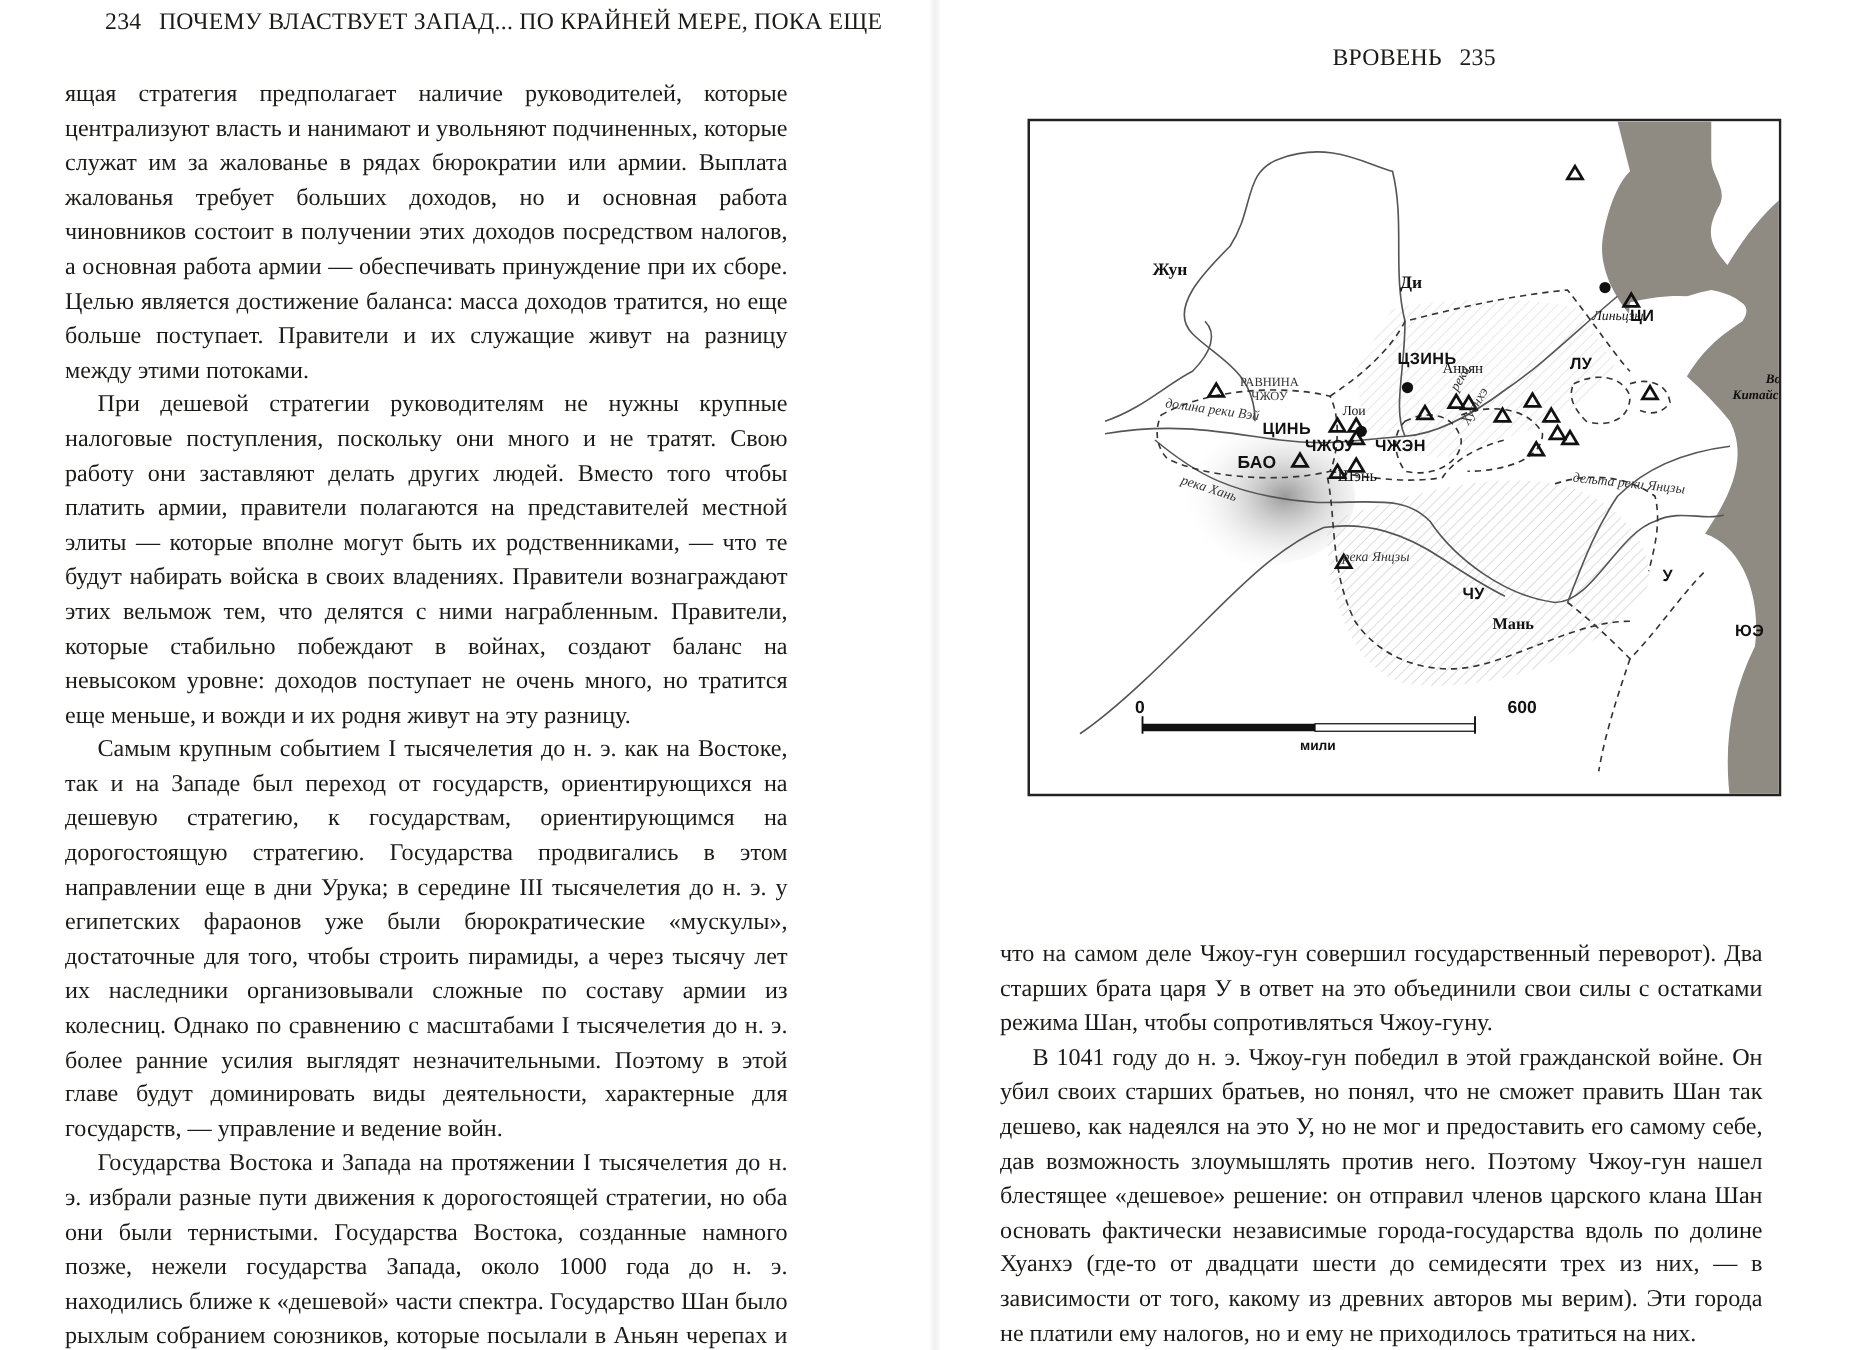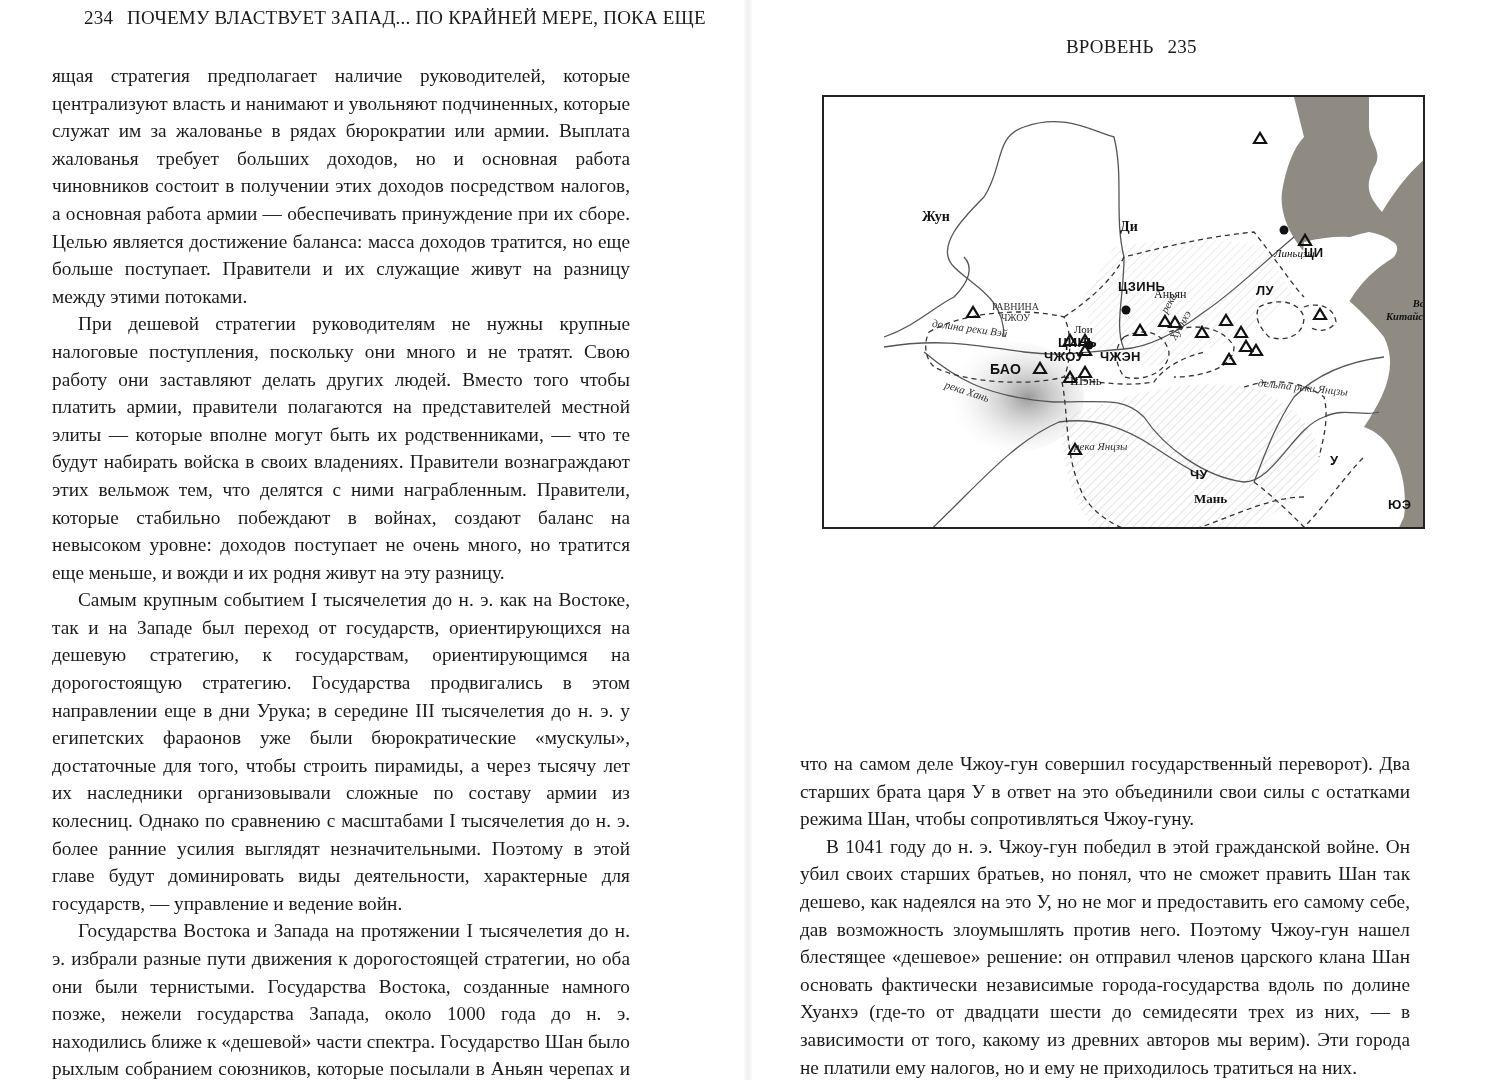--- a/index.html
+++ b/index.html
@@ -20,21 +20,21 @@
   .right .running-head { left:318px; top:36px; }
   .running-head .num { margin:0 14px 0 0; }
   .right .running-head .num { margin:0 0 0 14px; }
 
   .body-text { position:absolute; font-size:19.3px; line-height:27.6px; text-align:justify; }
   .left .body-text { left:52px; top:62px; width:578px; }
   .right .body-text { left:52px; top:750px; width:610px; }
   .body-text p { margin:0; text-indent:0; }
   .body-text p.indent { text-indent:26px; }
 
-  .figure { position:absolute; left:74px; top:95px; width:603px; height:434px;
+  .figure { position:absolute; left:74px; top:95px; width:603px; height:542px;
     border:2px solid #222; box-sizing:border-box; overflow:hidden; background:#fff; }
   .figure svg { position:absolute; left:0; top:0; }
   .map-label { position:absolute; white-space:nowrap; color:#111; }
   .ml-serif { font-family:"Liberation Serif",serif; font-size:14px; }
   .ml-bold { font-family:"Liberation Sans",sans-serif; font-weight:bold; font-size:13px; letter-spacing:0.3px; }
   .ml-italic { font-family:"Liberation Serif",serif; font-style:italic; font-size:11px; color:#333; }
   .ml-small { font-family:"Liberation Serif",serif; font-size:10px; color:#333; text-align:center; line-height:11px; }
   .ml-sea { font-family:"Liberation Serif",serif; font-style:italic; font-weight:bold; font-size:10.5px; line-height:13px; text-align:right; color:#111;margin-left:44px; }
   .scale-num { font-family:"Liberation Sans",sans-serif; font-weight:bold; font-size:14px; }
 
@@ -148,33 +148,33 @@
 
       <span class="map-label ml-serif" style="left:98px;top:112px;font-weight:bold;">Жун</span>
       <span class="map-label ml-serif" style="left:296px;top:122px;font-weight:bold;">Ди</span>
       <span class="map-label ml-bold" style="left:294px;top:182px;">ЦЗИНЬ</span>
       <span class="map-label ml-serif" style="left:330px;top:190px;font-size:12px;">Аньян</span>
       <span class="map-label ml-bold" style="left:480px;top:148px;">ЦИ</span>
       <span class="map-label ml-serif" style="left:450px;top:150px;font-size:11px;font-style:italic;">Линьцзы</span>
       <span class="map-label ml-bold" style="left:432px;top:186px;">ЛУ</span>
       <span class="map-label ml-small" style="left:168px;top:204px;"><span>РАВНИНА</span><br><span>ЧЖОУ</span></span>
       <span class="map-label ml-italic" style="left:108px;top:225px;transform:rotate(8deg);">долина реки Вэй</span>
-      <span class="map-label ml-bold" style="left:186px;top:238px;margin-left:48px;">ЦИНЬ</span>
+      <span class="map-label ml-bold" style="left:186px;top:238px;">ЦИНЬ</span>
       <span class="map-label ml-serif" style="left:250px;top:226px;font-size:11px;">Лои</span>
       <span class="map-label ml-bold" style="left:220px;top:252px;">ЧЖОУ</span>
       <span class="map-label ml-bold" style="left:276px;top:252px;">ЧЖЭН</span>
       <span class="map-label ml-italic" style="left:334px;top:200px;transform:rotate(-60deg);">река</span>
       <span class="map-label ml-italic" style="left:340px;top:222px;transform:rotate(-60deg);">Хуанхэ</span>
       <span class="map-label ml-sea" style="left:518px;top:200px;"><span>Восточно-</span><br><span>Китайское море</span></span>
       <span class="map-label ml-bold" style="left:166px;top:264px;font-size:14px;">БАО</span>
       <span class="map-label ml-italic" style="left:120px;top:288px;transform:rotate(18deg);">река Хань</span>
       <span class="map-label ml-serif" style="left:246px;top:276px;font-size:13px;">Шэнь</span>
       <span class="map-label ml-italic" style="left:434px;top:284px;transform:rotate(6deg);">дельта реки Янцзы</span>
       <span class="map-label ml-italic" style="left:250px;top:343px;">река Янцзы</span>
-      <span class="map-label ml-bold" style="left:346px;top:370px;margin-left:20px;">ЧУ</span>
+      <span class="map-label ml-bold" style="left:346px;top:370px;">ЧУ</span>
       <span class="map-label ml-bold" style="left:506px;top:356px;">У</span>
       <span class="map-label ml-serif" style="left:370px;top:394px;font-size:13px;font-weight:bold;">Мань</span>
       <span class="map-label ml-bold" style="left:564px;top:400px;">ЮЭ</span>
 
       <span class="map-label scale-num" style="left:84px;top:460px;">0</span>
       <span class="map-label scale-num" style="left:340px;top:460px;margin-left:42px;">600</span>
       <span class="map-label scale-num" style="left:216px;top:494px;font-size:11px;">мили</span>
     </div>
 
 

